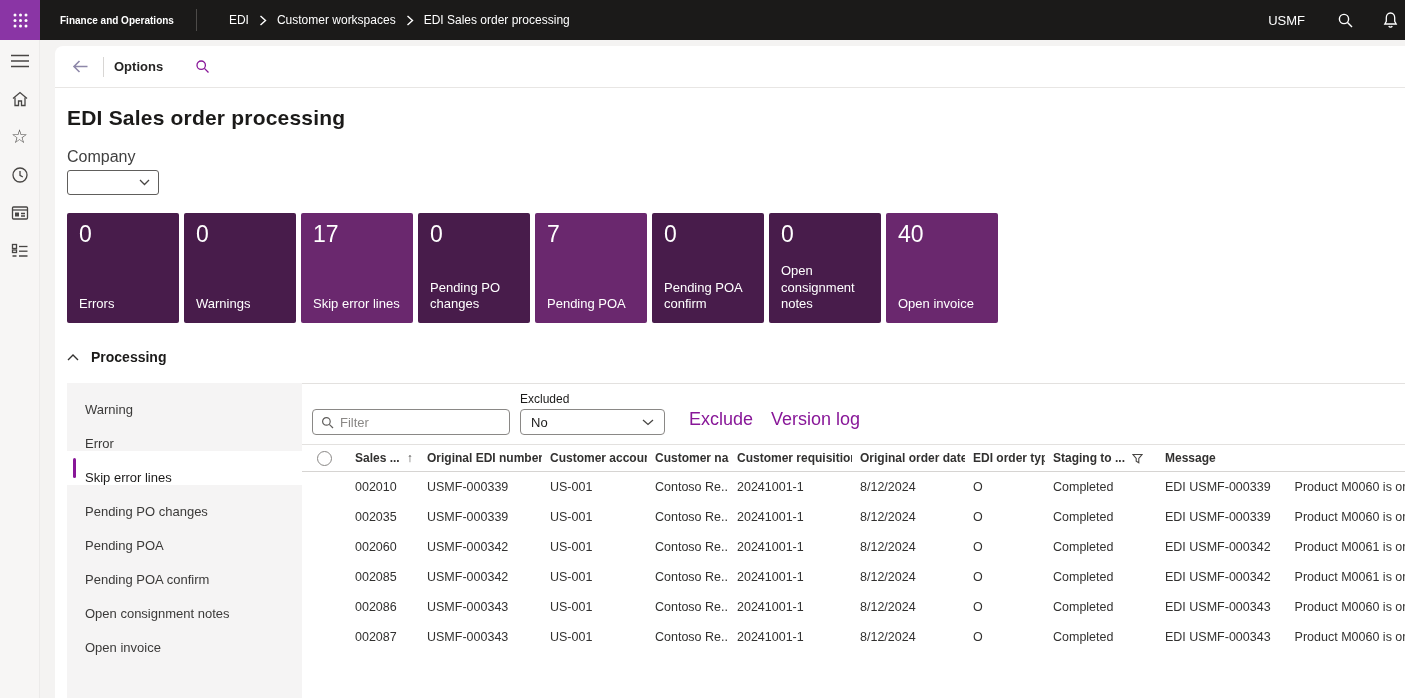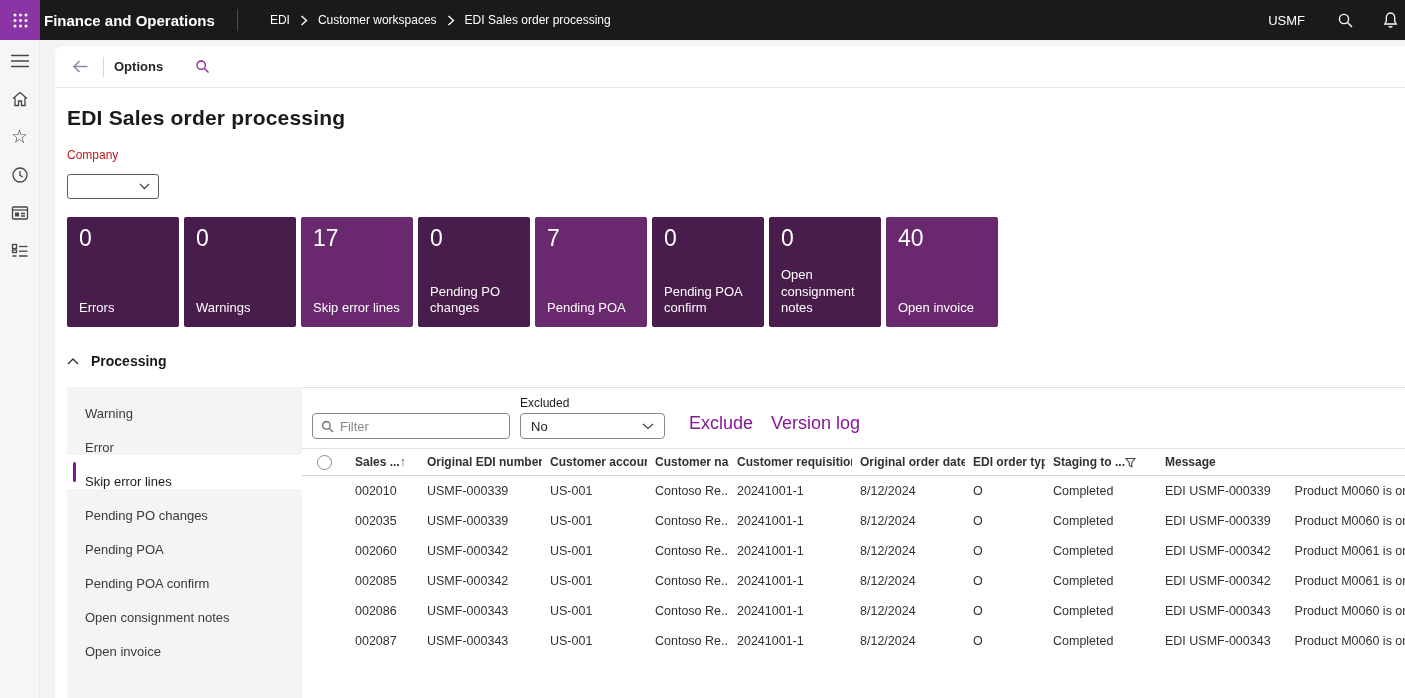--- a/index.html
+++ b/index.html
@@ -3,21 +3,21 @@
 <meta charset="utf-8">
 <style>
   * { box-sizing: border-box; margin: 0; padding: 0; }
   html,body { width:1405px; height:698px; overflow:hidden;
     font-family:"Liberation Sans","DejaVu Sans",sans-serif;
     background: var(--page-bg,#f4f3f2); color:#323130; }
 
   
   .topbar { height:40px; background:var(--topbar-bg,#1b1a19); display:flex; align-items:center; color:#fff; }
   .waffle { width:40px; height:40px; background:var(--waffle-bg,#8a35a5); display:flex; align-items:center; justify-content:center; cursor:pointer; flex:0 0 auto;}
-  .app-title { font-size:15px; font-weight:700; margin-left:4px; white-space:nowrap; }
+  .app-title { font-size:10px; font-weight:700; margin-left:20px; white-space:nowrap; }
   .tb-divider { width:1px; height:22px; background:#4d4b49; margin:0 0 0 22px; }
   .breadcrumb { display:flex; align-items:center; margin-left:32px; font-size:12px; gap:10px; }
   .bc-item { white-space:nowrap; cursor:pointer; }
   .bc-sep { display:flex; align-items:center; color:#fff; }
   .tb-right { margin-left:auto; display:flex; align-items:center; padding-right:6px; }
   .company-badge { font-size:13px; cursor:pointer; }
   .tb-icon { margin-left:32px; color:#fff; display:flex; cursor:pointer; }
 
   
   .frame { display:flex; height:658px; }
@@ -35,21 +35,21 @@
   .back-btn { color:#8e88a9; display:flex; cursor:pointer; padding:4px; }
   .ab-divider { width:1px; height:20px; background:#d8d6d4; margin:0 10px; }
   .options-label { font-size:13px; font-weight:700; color:#252423; cursor:pointer; }
   .ab-search { color:var(--accent,#881798); margin-left:32px; display:flex; cursor:pointer; }
 
   
   .content { flex:1; padding:18px 0 0 12px; overflow:hidden; display:flex; flex-direction:column; }
   .page-title { font-size:21px; font-weight:700; color:#1b1a19; letter-spacing:.2px; }
 
   .field-group { margin-top:18px; }
-  .field-label { font-size:12px; color:#b91c1c; margin-bottom:12px; }
+  .field-label { font-size:16px; color:#404040; margin-bottom:4px; }
   .combo { width:92px; height:25px; border:1px solid #605e5c; border-radius:3px; background:#fff;
     display:flex; align-items:center; justify-content:space-between; padding:0 8px; font-size:13px; cursor:pointer; }
   .combo .chev { color:#484644; display:flex; }
 
   .section-head { display:flex; align-items:center; gap:12px; margin-top:26px; }
   .collapse-chev { color:#323130; display:flex; cursor:pointer; }
   .section-title { font-size:14px; font-weight:700; color:#1b1a19; }
 
   
   .tiles { display:flex; gap:5px; margin-top:18px; }
@@ -82,21 +82,21 @@
   .excluded-select .chev { color:#484644; display:flex; }
   .panel-links { display:flex; gap:18px; margin-left:24px; margin-bottom:5px; }
   .link { color:var(--accent,#881798); font-size:18px; cursor:pointer; white-space:nowrap; }
 
   
   .grid { margin-top:9px; border-top:1px solid #e3e1df; flex:1; overflow:hidden; }
   .grid-header,.grid-row { display:grid;
     grid-template-columns:45px 72px 123px 105px 82px 123px 113px 80px 112px minmax(0,1fr); }
   .grid-header { height:27px; border-bottom:1px solid #d6d4d2; }
   .cell { display:flex; align-items:center; padding:0 8px; white-space:nowrap; overflow:hidden; font-size:12.5px; color:#323130; }
-  .head-cell { font-weight:700; font-size:12px; cursor:pointer; }
+  .head-cell { font-weight:700; font-size:12px; cursor:pointer; gap:7px; }
   .sel-cell { justify-content:center; }
   .circle { width:15px; height:15px; border:1px solid #8a8886; border-radius:50%; flex:0 0 auto; }
   .sort-icon { font-size:12px; color:#484644; font-weight:400; }
   .funnel-icon { color:#484644; display:flex; }
   .grid-row { height:30px; cursor:pointer; }
   .msg-cell { gap:24px; }
   .msg-id { flex:0 0 auto; }
 </style>
 </head>
 <body>

